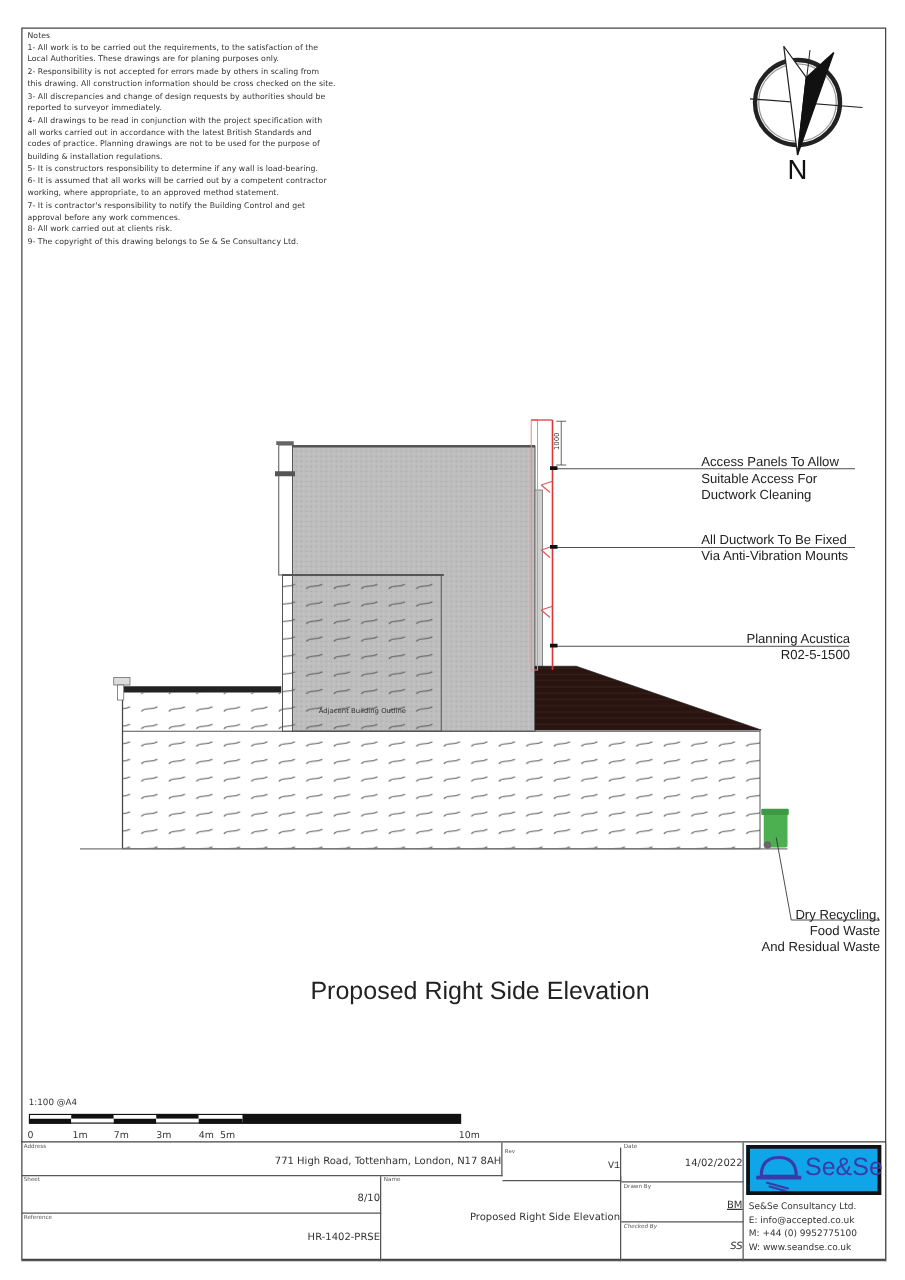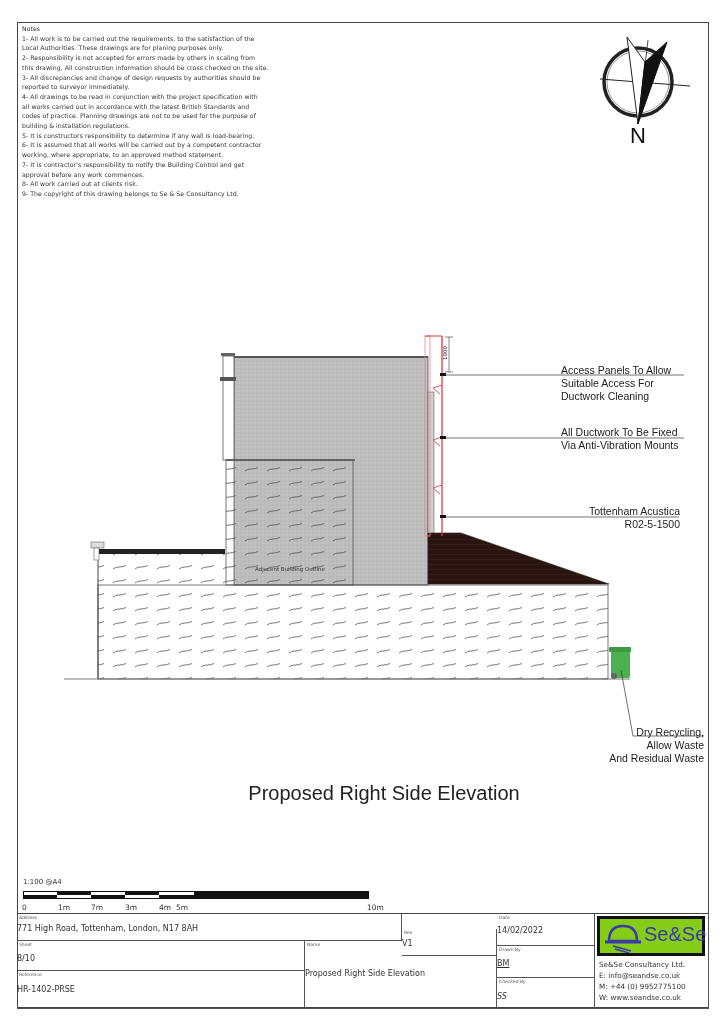--- a/index.html
+++ b/index.html
@@ -13,22 +13,22 @@
   .callout .ln { display: block; white-space: nowrap; }
   .title-main { position: absolute; left: 0; width: 768px; top: 782px; text-align: center; font-family: "Liberation Sans", sans-serif; font-size: 20px; color: #222; }
   .adj-label { position: absolute; left: 255px; top: 566px; font-size: 5.5px; color: #333; font-family: "DejaVu Sans", sans-serif; }
   .scale-label { position: absolute; left: 23px; top: 878px; font-size: 7px; color: #333; }
   .scale-bar { position: absolute; left: 23px; top: 891px; width: 346px; height: 8px; }
   .scale-ticks { position: absolute; top: 903px; left: 0; width: 724px; height: 10px; }
   .scale-ticks span { position: absolute; font-size: 7.5px; color: #333; }
   .tb { position: absolute; left: 17px; top: 913px; width: 692px; height: 95px; border-top: 1px solid #444; }
   .cell { position: absolute; box-sizing: border-box; border-right: 1px solid #555; border-bottom: 1px solid #555; }
   .cell .lbl { position: absolute; left: 2px; top: 1px; font-size: 4.5px; color: #555; }
-  .cell .val { position: absolute; left: 0; right: 0; text-align: left; font-size: 8px; color: #333; }
-  .logo-box { position: absolute; left: 580px; top: 2px; width: 108px; height: 40px; border: 3px solid #111; box-sizing: border-box; background: #84cc16; }
+  .cell .val { position: absolute; left: 0; right: 0; text-align: right; font-size: 8px; color: #333; }
+  .logo-box { position: absolute; left: 580px; top: 2px; width: 108px; height: 40px; border: 3px solid #111; box-sizing: border-box; background: #0ea5e9; }
   .logo-text { position: absolute; left: 44px; top: 4px; font-family: "Liberation Sans", sans-serif; font-size: 20px; color: #3b3aa8; }
   .contact { position: absolute; left: 582px; top: 45px; font-size: 7.2px; line-height: 11px; color: #333; }
   .contact span { display: block; white-space: nowrap; }
 </style>
 </head>
 <body>
 
 <div class="frame"></div>
 
 <div class="notes">
@@ -136,26 +136,26 @@
 <div class="callout" style="left:561px; top:364px;">
   <span class="ln">Access Panels To Allow</span>
   <span class="ln">Suitable Access For</span>
   <span class="ln">Ductwork Cleaning</span>
 </div>
 <div class="callout" style="left:561px; top:426px;">
   <span class="ln">All Ductwork To Be Fixed</span>
   <span class="ln">Via Anti-Vibration Mounts</span>
 </div>
 <div class="callout" style="left:560px; top:505px; width:120px; text-align:right;">
-  <span class="ln">Tottenham Acustica</span>
+  <span class="ln">Planning Acustica</span>
   <span class="ln">R02-5-1500</span>
 </div>
 <div class="callout" style="left:590px; top:726px; width:114px; text-align:right;">
   <span class="ln">Dry Recycling,</span>
-  <span class="ln">Allow Waste</span>
+  <span class="ln">Food Waste</span>
   <span class="ln">And Residual Waste</span>
 </div>
 
 <div class="title-main">Proposed Right Side Elevation</div>
 
 <div class="scale-label">1:100  @A4</div>
 <svg class="scale-bar" width="346" height="8" viewBox="0 0 346 8">
   <rect x="0.5" y="0.5" width="345" height="7" fill="#fff" stroke="#111" stroke-width="1"></rect>
   <rect x="0" y="0" width="34" height="4" fill="#fff"></rect>
     <rect x="0" y="4" width="34" height="4" fill="#111"></rect>
@@ -178,21 +178,21 @@
   <span style="left:159px;">4m</span>
   <span style="left:176px;">5m</span>
   <span style="left:367px;">10m</span>
 </div>
 
 <div class="tb">
   <div class="cell" style="left:0; top:0; width:385px; height:27px;">
     <span class="lbl">Address</span>
     <span class="val" style="top:10px;">771 High Road, Tottenham, London, N17 8AH</span>
   </div>
-  <div class="cell" style="left:385px; top:15px; width:95px; height:27px;">
+  <div class="cell" style="left:385px; top:4px; width:95px; height:27px;font-family:Liberation Mono, monospace;">
     <span class="lbl">Rev</span>
     <span class="val" style="top:10px;">V1</span>
   </div>
   <div class="cell" style="left:0; top:27px; width:288px; height:30px;">
     <span class="lbl">Sheet</span>
     <span class="val" style="top:13px;">8/10</span>
   </div>
   <div class="cell" style="left:0; top:57px; width:288px; height:38px;">
     <span class="lbl">Reference</span>
     <span class="val" style="top:14px;">HR-1402-PRSE</span>
@@ -218,17 +218,17 @@
   <div class="logo-box">
     <svg style="position:absolute; left:3px; top:2px;" width="40" height="32" viewBox="0 0 40 32">
       <path d="M6 20 q0 -15 14 -15 q14 0 14 15 z" fill="none" stroke="#3b3aa8" stroke-width="2.5"></path>
       <line x1="2" y1="21" x2="38" y2="21" stroke="#3b3aa8" stroke-width="3"></line>
       <path d="M10 25 l18 5 M12 28 l14 4" stroke="#3b3aa8" stroke-width="1.5"></path>
     </svg>
     <span class="logo-text">Se&amp;Se</span>
   </div>
   <div class="contact">
     <span>Se&amp;Se Consultancy Ltd.</span>
-    <span>E: info@seandse.co.uk</span>
+    <span>E: info@accepted.co.uk</span>
     <span>M: +44 (0) 9952775100</span>
     <span>W: www.seandse.co.uk</span>
   </div>
 </div>
 
 </body></html>

